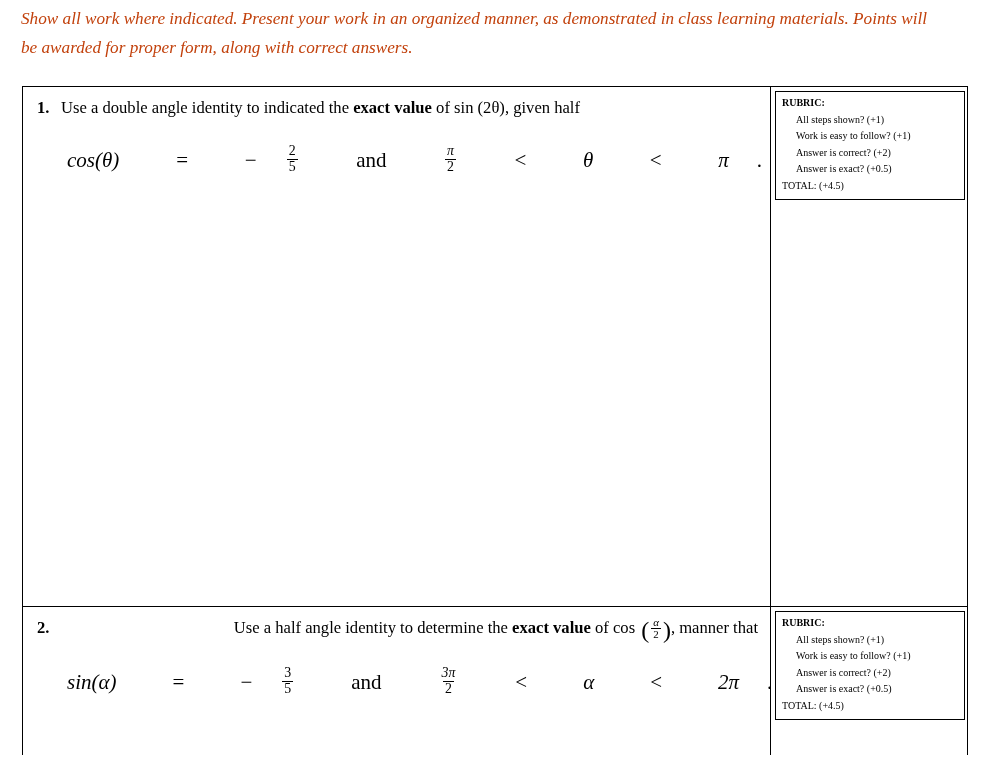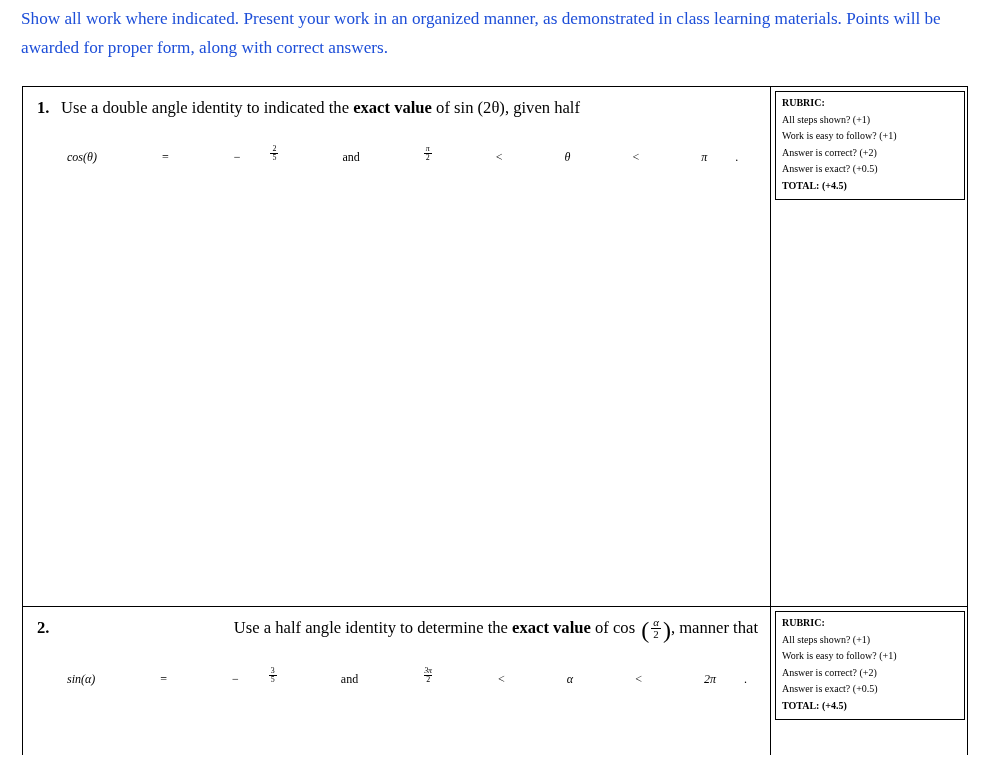--- a/index.html
+++ b/index.html
@@ -18,21 +18,22 @@
 
   
   .instructions {
     position: absolute;
     left: 21px;
     top: 4px;
     width: 920px;
     font-size: 17.2px;
     line-height: 29px;
     text-align: left;
-    color: #1d4ed8;
+    color: #c2410c;
+    font-style: italic;
   }
 
   
   .problem-table {
     position: absolute;
     left: 22px;
     top: 86px;
     width: 943px;
     border-collapse: collapse;
     table-layout: fixed;
@@ -71,24 +72,24 @@
     flex: 1 1 auto;
     text-align: justify;
     text-justify: inter-word;
     padding-right: 4px;
   }
   .q-text b { font-weight: bold; }
 
   .q-eq {
     margin-top: 26px;
     padding-left: 36px;
-    font-size: 12px;
+    font-size: 21px;
     line-height: 1;
     display: flex;
-    align-items: flex-end;
+    align-items: center;
     gap: 28px;
   }
 
   
   .mi { font-style: italic; }
   .frac {
     display: inline-flex;
     flex-direction: column;
     align-items: center;
     vertical-align: middle;
@@ -118,22 +119,22 @@
   
   .rubric-box {
     border: 1.6px solid #000;
     margin: 4px 2px 0 4px;
     padding: 3px 5px 4px 6px;
     font-family: "Liberation Serif", "DejaVu Serif", serif;
     font-size: 10px;
     line-height: 16.6px;
   }
   .rubric-title { font-weight: bold; }
-  .rubric-total { font-weight: bold; }
-  .rubric-item { white-space: nowrap; }
+  .rubric-total { font-weight: normal; }
+  .rubric-item { white-space: nowrap; margin-left: 14px; }
 </style>
 </head>
 <body>
 
 <div class="instructions">Show all work where indicated.  Present your work in an organized manner, as demonstrated in class learning materials.  Points will be awarded for proper form, along with correct answers.</div>
 
 <table class="problem-table">
   <tbody>
 
     <tr class="row-1">

